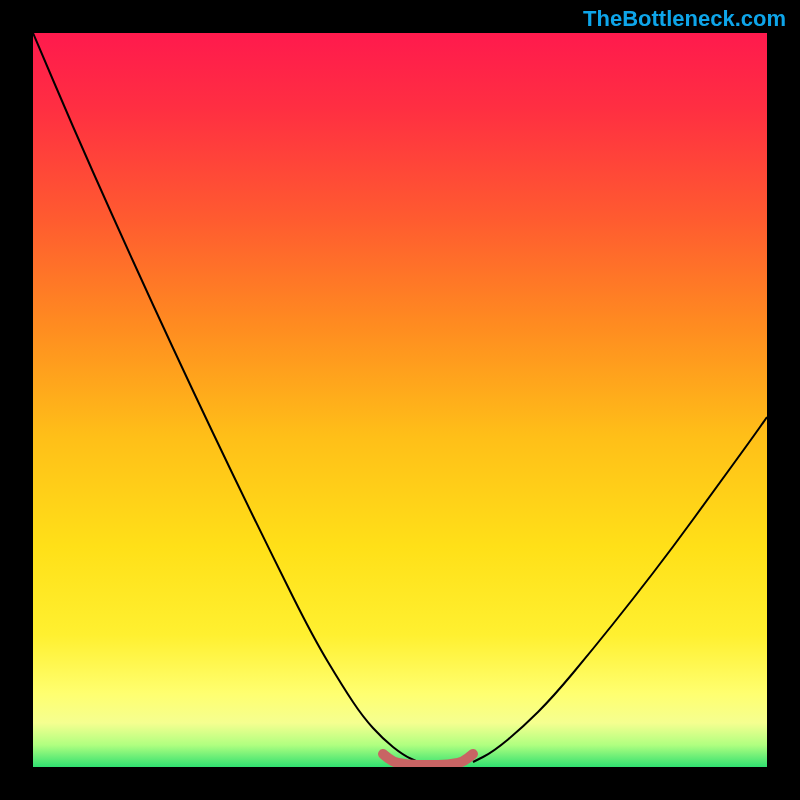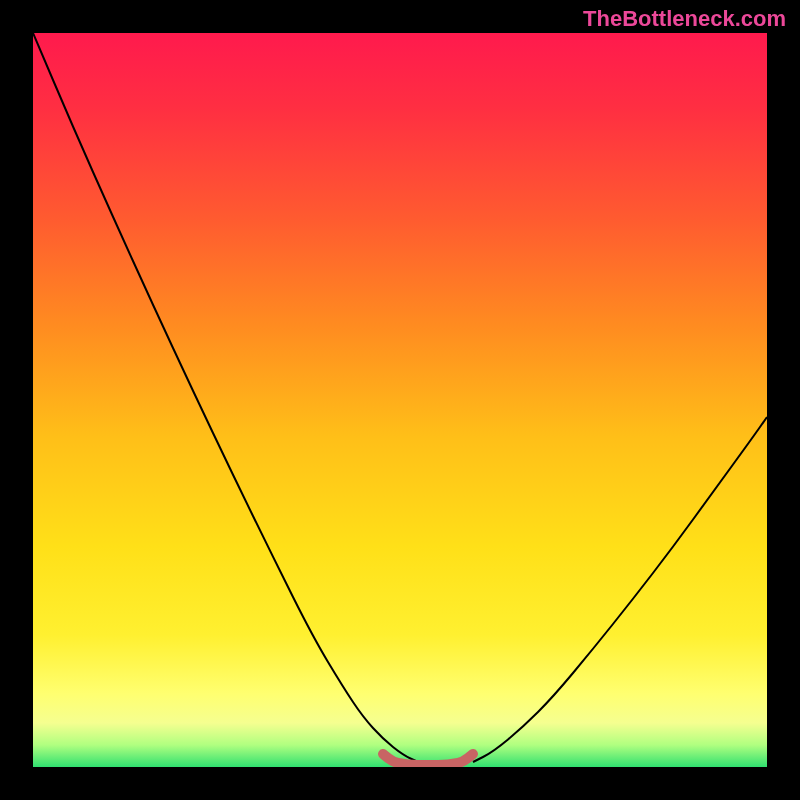--- a/index.html
+++ b/index.html
@@ -8,21 +8,21 @@
     width: 800px;
     height: 800px;
     background: #000;
     position: relative;
     font-family: Arial, sans-serif;
   }
   .watermark {
     position: absolute;
     top: 6px;
     right: 14px;
-    color: #ec4899;
+    color: #0ea5e9;
     font-size: 22px;
     font-weight: bold;
     z-index: 10;
   }
   .plot {
     position: absolute;
     top: 33px;
     left: 33px;
     width: 734px;
     height: 734px;

